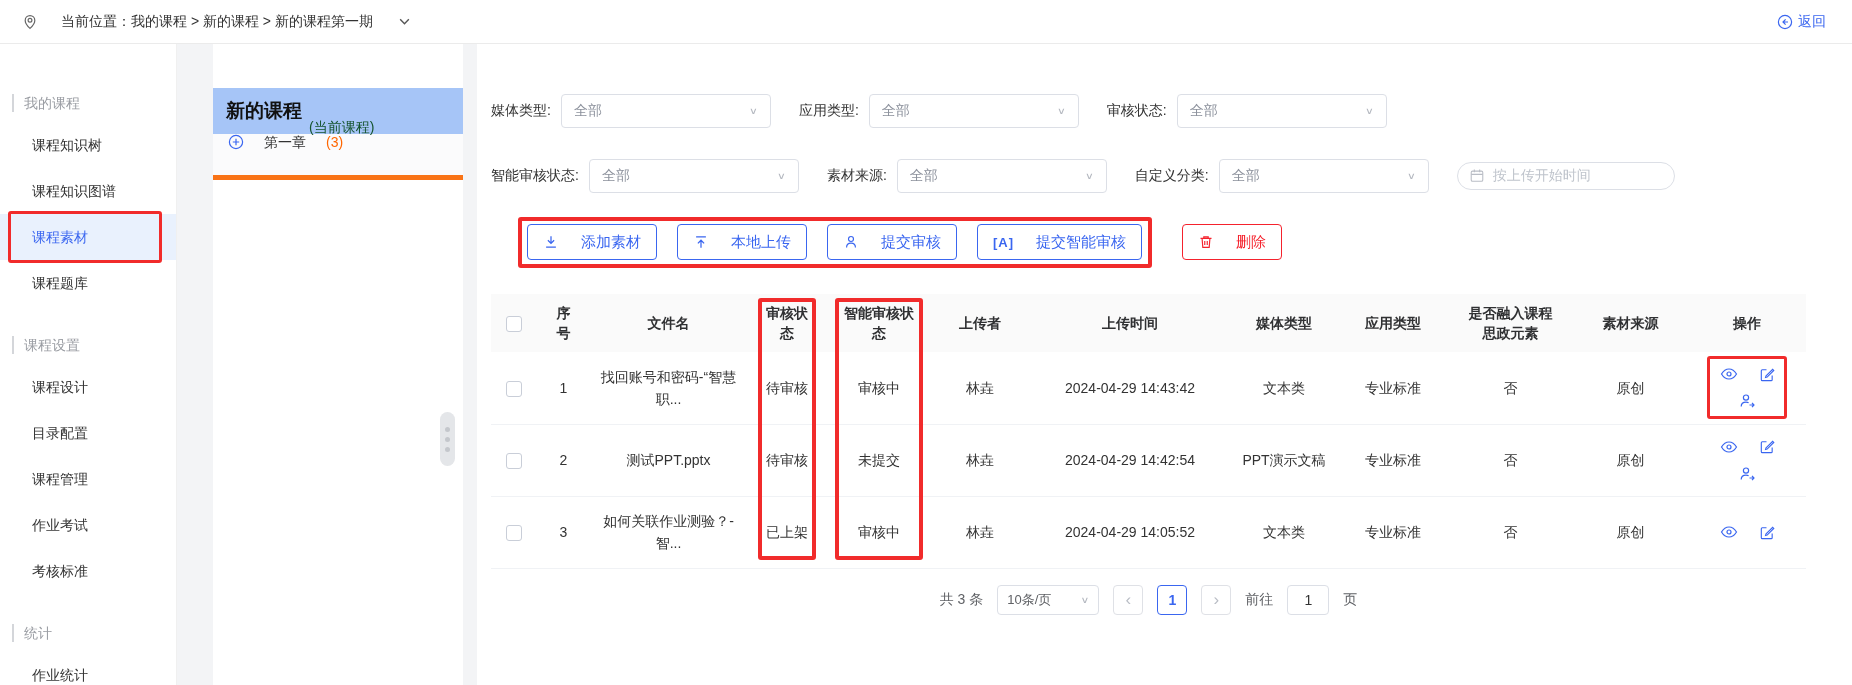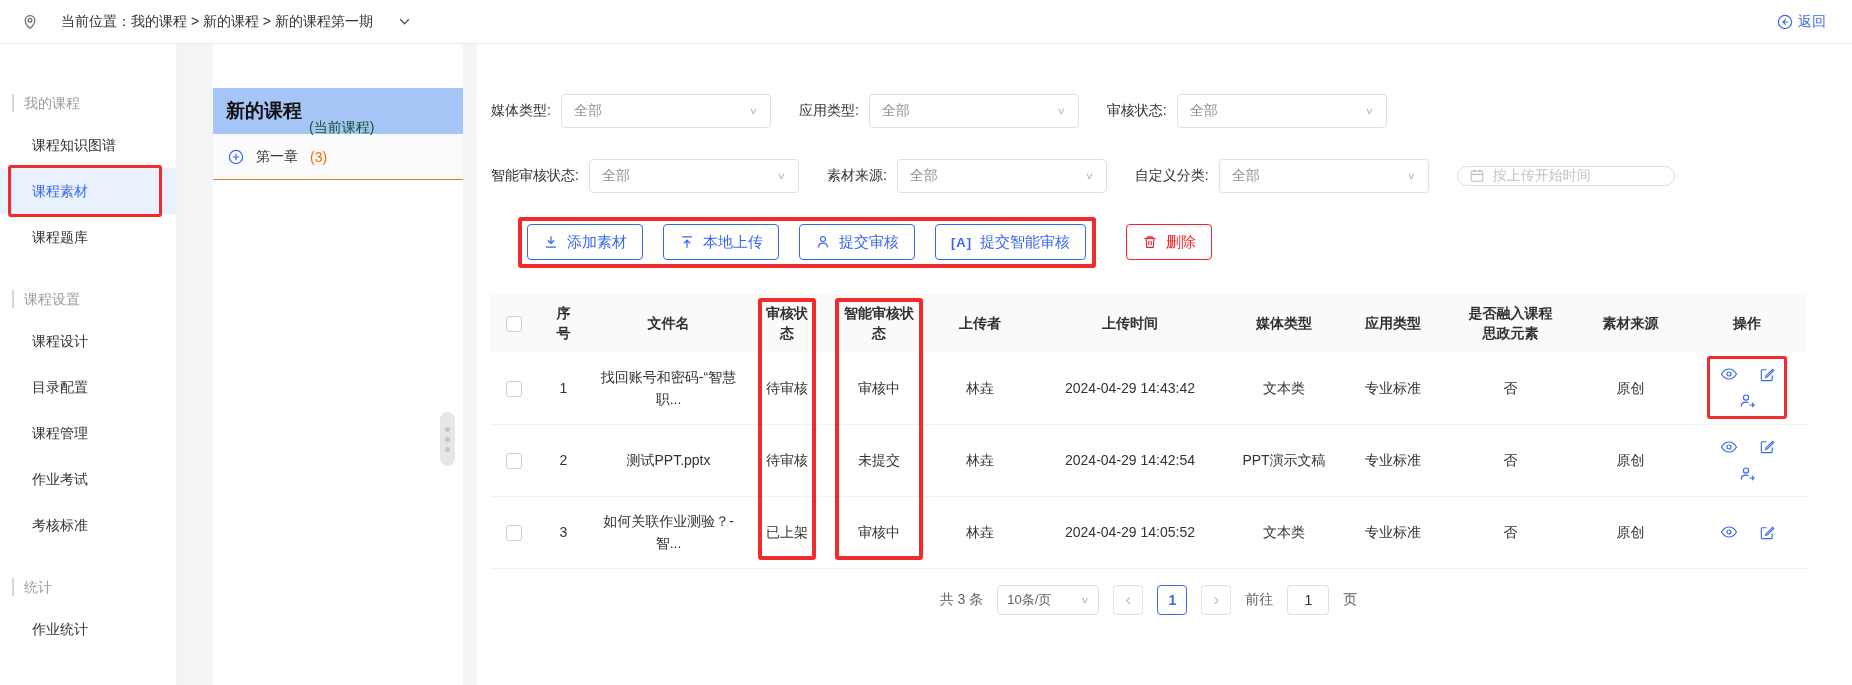--- a/index.html
+++ b/index.html
@@ -29,49 +29,49 @@
   .sec-title.later { margin-top:30px; }
   .side-item { position:relative; height:46px; line-height:46px; padding-left:32px;
                color:#333; cursor:pointer; }
   .side-item.active { background:#e9f1fd; color:#3a66f0; }
 
   
   .course-head { height:46px; background:#a6c5f7; display:flex; align-items:center;
                  gap:7px; padding:0 13px; }
   .course-title { font-weight:bold; color:#111; font-size:19px; }
   .course-tag { color:#14532d; font-size:14px;margin-top:34px; }
-  .chapter-row { height:46px; display:flex; align-items:center; gap:12px; padding-left:15px;
-                 background:#fbfbfc; border-bottom:1px solid #f97316; cursor:pointer; }
+  .chapter-row { height:46px; display:flex; gap:20px; padding-left:15px;
+                 background:#fbfbfc; border-bottom:5px solid #f97316; cursor:pointer; }
   .chapter-row svg { color:#3a66f0; }
   .chapter-count { color:#ff6600; }
 
   
   .frow { display:flex; align-items:center; margin-bottom:31px; }
   .fgroup { display:flex; align-items:center; margin-right:28px; }
   .flabel { color:#333; margin-right:10px; white-space:nowrap; }
   .sel { width:210px; height:34px; border:1px solid #dcdfe6; border-radius:4px; background:#fff;
          display:flex; align-items:center; justify-content:space-between; padding:0 12px; cursor:pointer; }
   .sel-val { color:#8c919c; }
   .chev { color:#b3b7bf; font-size:12px; transform:scaleY(.75); }
-  .inp { height:20px; border:1px solid #dcdfe6; border-radius:14px; background:#fff; }
+  .inp { height:28px; border:1px solid #dcdfe6; border-radius:14px; background:#fff; }
   .inp.date { width:218px; display:flex; align-items:center; gap:8px; padding:0 11px; cursor:pointer; }
   .inp.date svg { color:#b9bdc5; flex:0 0 auto; }
   .ph { color:#bfc4cc; }
   input.inp.txt { width:218px; padding:0 12px; margin-right:24px; font:inherit; color:#333; outline:none; }
   input.inp.txt::placeholder { color:#bfc4cc; }
   .date-gap { margin-right:24px; }
   .query-btn { height:36px; padding:0 17px; margin-left:52px; border:1px solid #3a66f0; border-radius:4px;
                background:#fff; color:#3a66f0; display:flex; align-items:center; gap:7px;
                font-size:15px; cursor:pointer; }
 
   
   .toolbar { display:flex; align-items:center; margin:20px 0 0 36px; }
   .btn-group { position:relative; display:flex; gap:20px; }
   .tb-btn { height:36px; padding:0 15px; border:1px solid #3a66f0; border-radius:4px; background:#fff;
-            color:#3a66f0; display:flex; align-items:center; gap:8px; font-size:15px; cursor:pointer; }
+            color:#3a66f0; display:flex; align-items:center; gap:22px; font-size:15px; cursor:pointer; }
   .tb-btn.danger { border-color:#f5222d; color:#f5222d; margin-left:40px; }
   .ai-ic { font-size:13px; font-weight:bold; letter-spacing:1px; }
 
   
   .table-wrap { position:relative; margin-top:34px; }
   table { width:1315px; table-layout:fixed; border-collapse:collapse; }
   th { background:#fafafa; color:#303133; font-weight:bold; font-size:14px; height:58px;
        text-align:center; line-height:20px; padding:6px 14px; }
   th.pad-narrow { padding:6px 18px; }
   td { height:72px; text-align:center; color:#333; font-size:14px; line-height:22px;
@@ -133,20 +133,21 @@
         <path d="M8.6 5.4L6 8l2.6 2.6M6 8h5"></path>
       </svg>
       <span>返回</span>
     </a>
   </header>
 
   <div class="body">
 
     <aside class="sidebar">
       <div class="sec-title">我的课程</div>
+      <div class="side-item">课程知识树</div>
       <div class="side-item">课程知识图谱</div>
       <div class="side-item active">
         <span>课程素材</span>
         <div class="anno anno-side"></div>
       </div>
       <div class="side-item">课程题库</div>
 
       <div class="sec-title later">课程设置</div>
       <div class="side-item">课程设计</div>
       <div class="side-item">目录配置</div>

